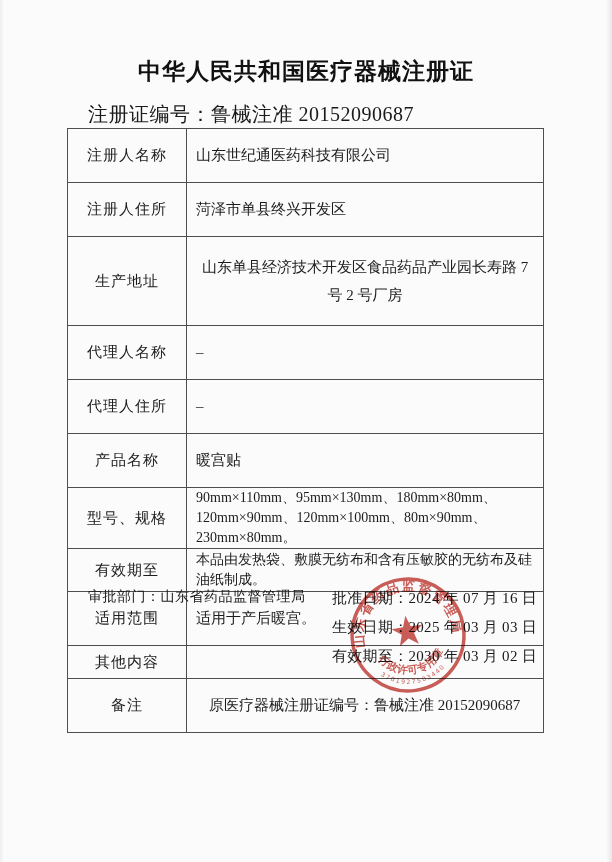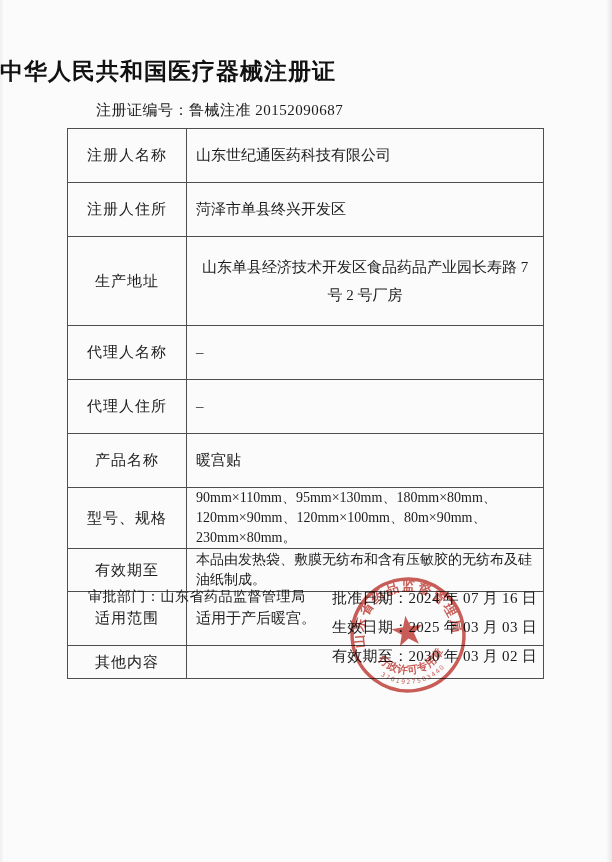--- a/index.html
+++ b/index.html
@@ -18,27 +18,27 @@
   .page-edge-right{
     position:absolute;right:0;top:0;width:6px;height:862px;
     background:linear-gradient(to right,rgba(0,0,0,0),rgba(0,0,0,0.08));
   }
   .page-edge-left{
     position:absolute;left:0;top:0;width:4px;height:862px;
     background:linear-gradient(to left,rgba(0,0,0,0),rgba(0,0,0,0.05));
   }
   .cert-title{
     position:absolute;left:0;top:56px;width:612px;
-    text-align:left;
+    text-align:center;
     font-size:23px;font-weight:bold;letter-spacing:1px;
     color:#111;
   }
   .reg-no-line{
-    position:absolute;left:96px;top:101px;
-    font-size:15px;color:#1a1a1a;letter-spacing:0.5px;
+    position:absolute;left:88px;top:101px;
+    font-size:20px;color:#1a1a1a;letter-spacing:0.5px;
   }
   table.cert-table{
     position:absolute;left:67px;top:128px;width:477px;
     border-collapse:collapse;table-layout:fixed;
     font-size:15px;color:#1c1c1c;
   }
   table.cert-table td{
     border:1px solid #4f4f4f;
     vertical-align:middle;
     overflow:hidden;
@@ -118,20 +118,24 @@
         <td class="cell-value">本品由发热袋、敷膜无纺布和含有压敏胶的无纺布及硅油纸制成。</td>
       </tr>
       <tr class="r9">
         <td class="cell-label">适用范围</td>
         <td class="cell-value">适用于产后暖宫。</td>
       </tr>
       <tr class="r11">
         <td class="cell-label">其他内容</td>
         <td class="cell-value"></td>
       </tr>
+      <tr class="r12">
+        <td class="cell-label">备注</td>
+        <td class="cell-value">原医疗器械注册证编号：鲁械注准 20152090687</td>
+      </tr>
     </tbody>
   </table>
 
   <div class="footer">
     <div class="approval-dept">审批部门：山东省药品监督管理局</div>
     <div class="date-block">
       <div>批准日期：2024 年 07 月 16 日</div>
       <div>生效日期：2025 年 03 月 03 日</div>
       <div>有效期至：2030 年 03 月 02 日</div>
     </div>

